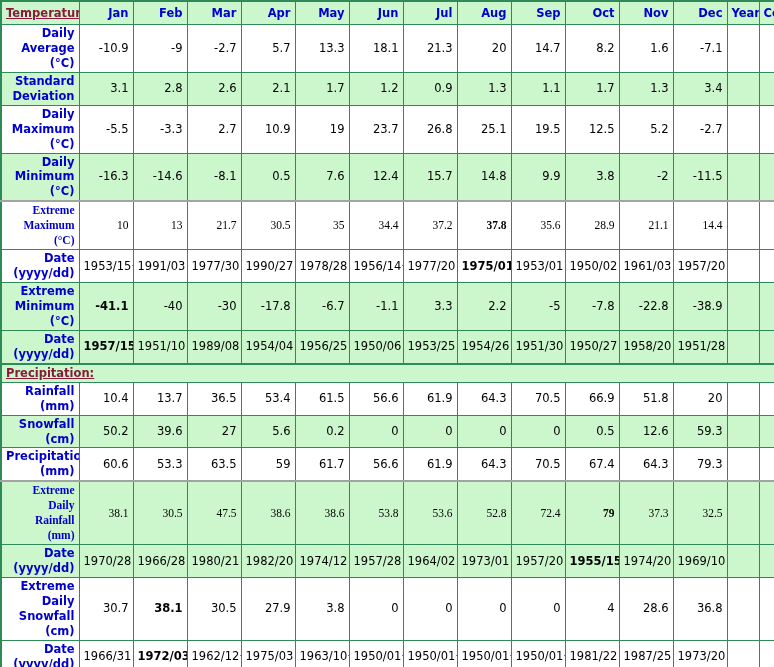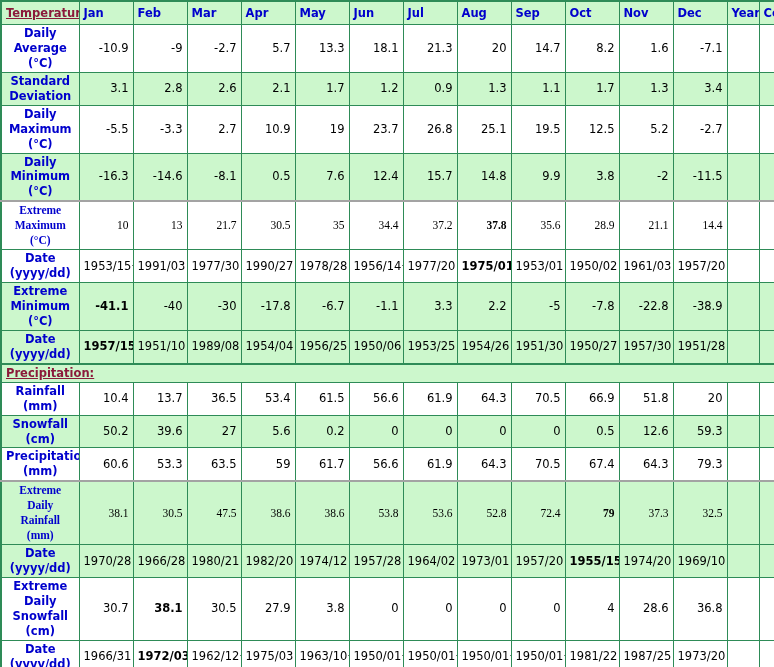--- a/index.html
+++ b/index.html
@@ -30,21 +30,21 @@
   }
   
   col.c-label { width: 78px; }
   col.c-month { width: 54px; }
   col.c-year  { width: 32px; }
   col.c-code  { width: 32px; }
 
   
   tr.header-row td {
     background: #ccf7cc;
-    text-align: left;
+    text-align: right;
     font-weight: bold;
     color: #0000cc;
     height: 18px;
     padding-top: 2px;
     padding-bottom: 2px;
   }
   tr.header-row td.section-title {
     text-align: left;
     color: #8b1a3a;
     text-decoration: underline;
@@ -61,21 +61,21 @@
   }
   tr.section-row td span.sec-label {
     text-decoration: underline;
     margin-top: 44px;
   }
 
   
   td.rowlabel {
     color: #0000cc;
     font-weight: bold;
-    text-align: center;
+    text-align: right;
     padding-left: 3px;
   }
 
   
   td.val {
     text-align: right;
     color: #000000;
     font-weight: normal;
     padding-right: 4px;
   }
@@ -251,21 +251,21 @@
         <td class="val bold">1957/15</td>
         <td class="val">1951/10</td>
         <td class="val">1989/08</td>
         <td class="val">1954/04</td>
         <td class="val">1956/25</td>
         <td class="val">1950/06</td>
         <td class="val">1953/25</td>
         <td class="val">1954/26</td>
         <td class="val">1951/30</td>
         <td class="val">1950/27</td>
-        <td class="val">1957/30</td>
+        <td class="val">1958/20</td>
         <td class="val">1951/28</td>
         <td class="val"></td>
         <td class="val"></td>
       </tr>
       <tr class="section-row">
         <td colspan="15"><span class="sec-label">Precipitation:</span></td>
       </tr>
       <tr class="plain">
         <td class="rowlabel">Rainfall (mm)</td>
         <td class="val">10.4</td>

